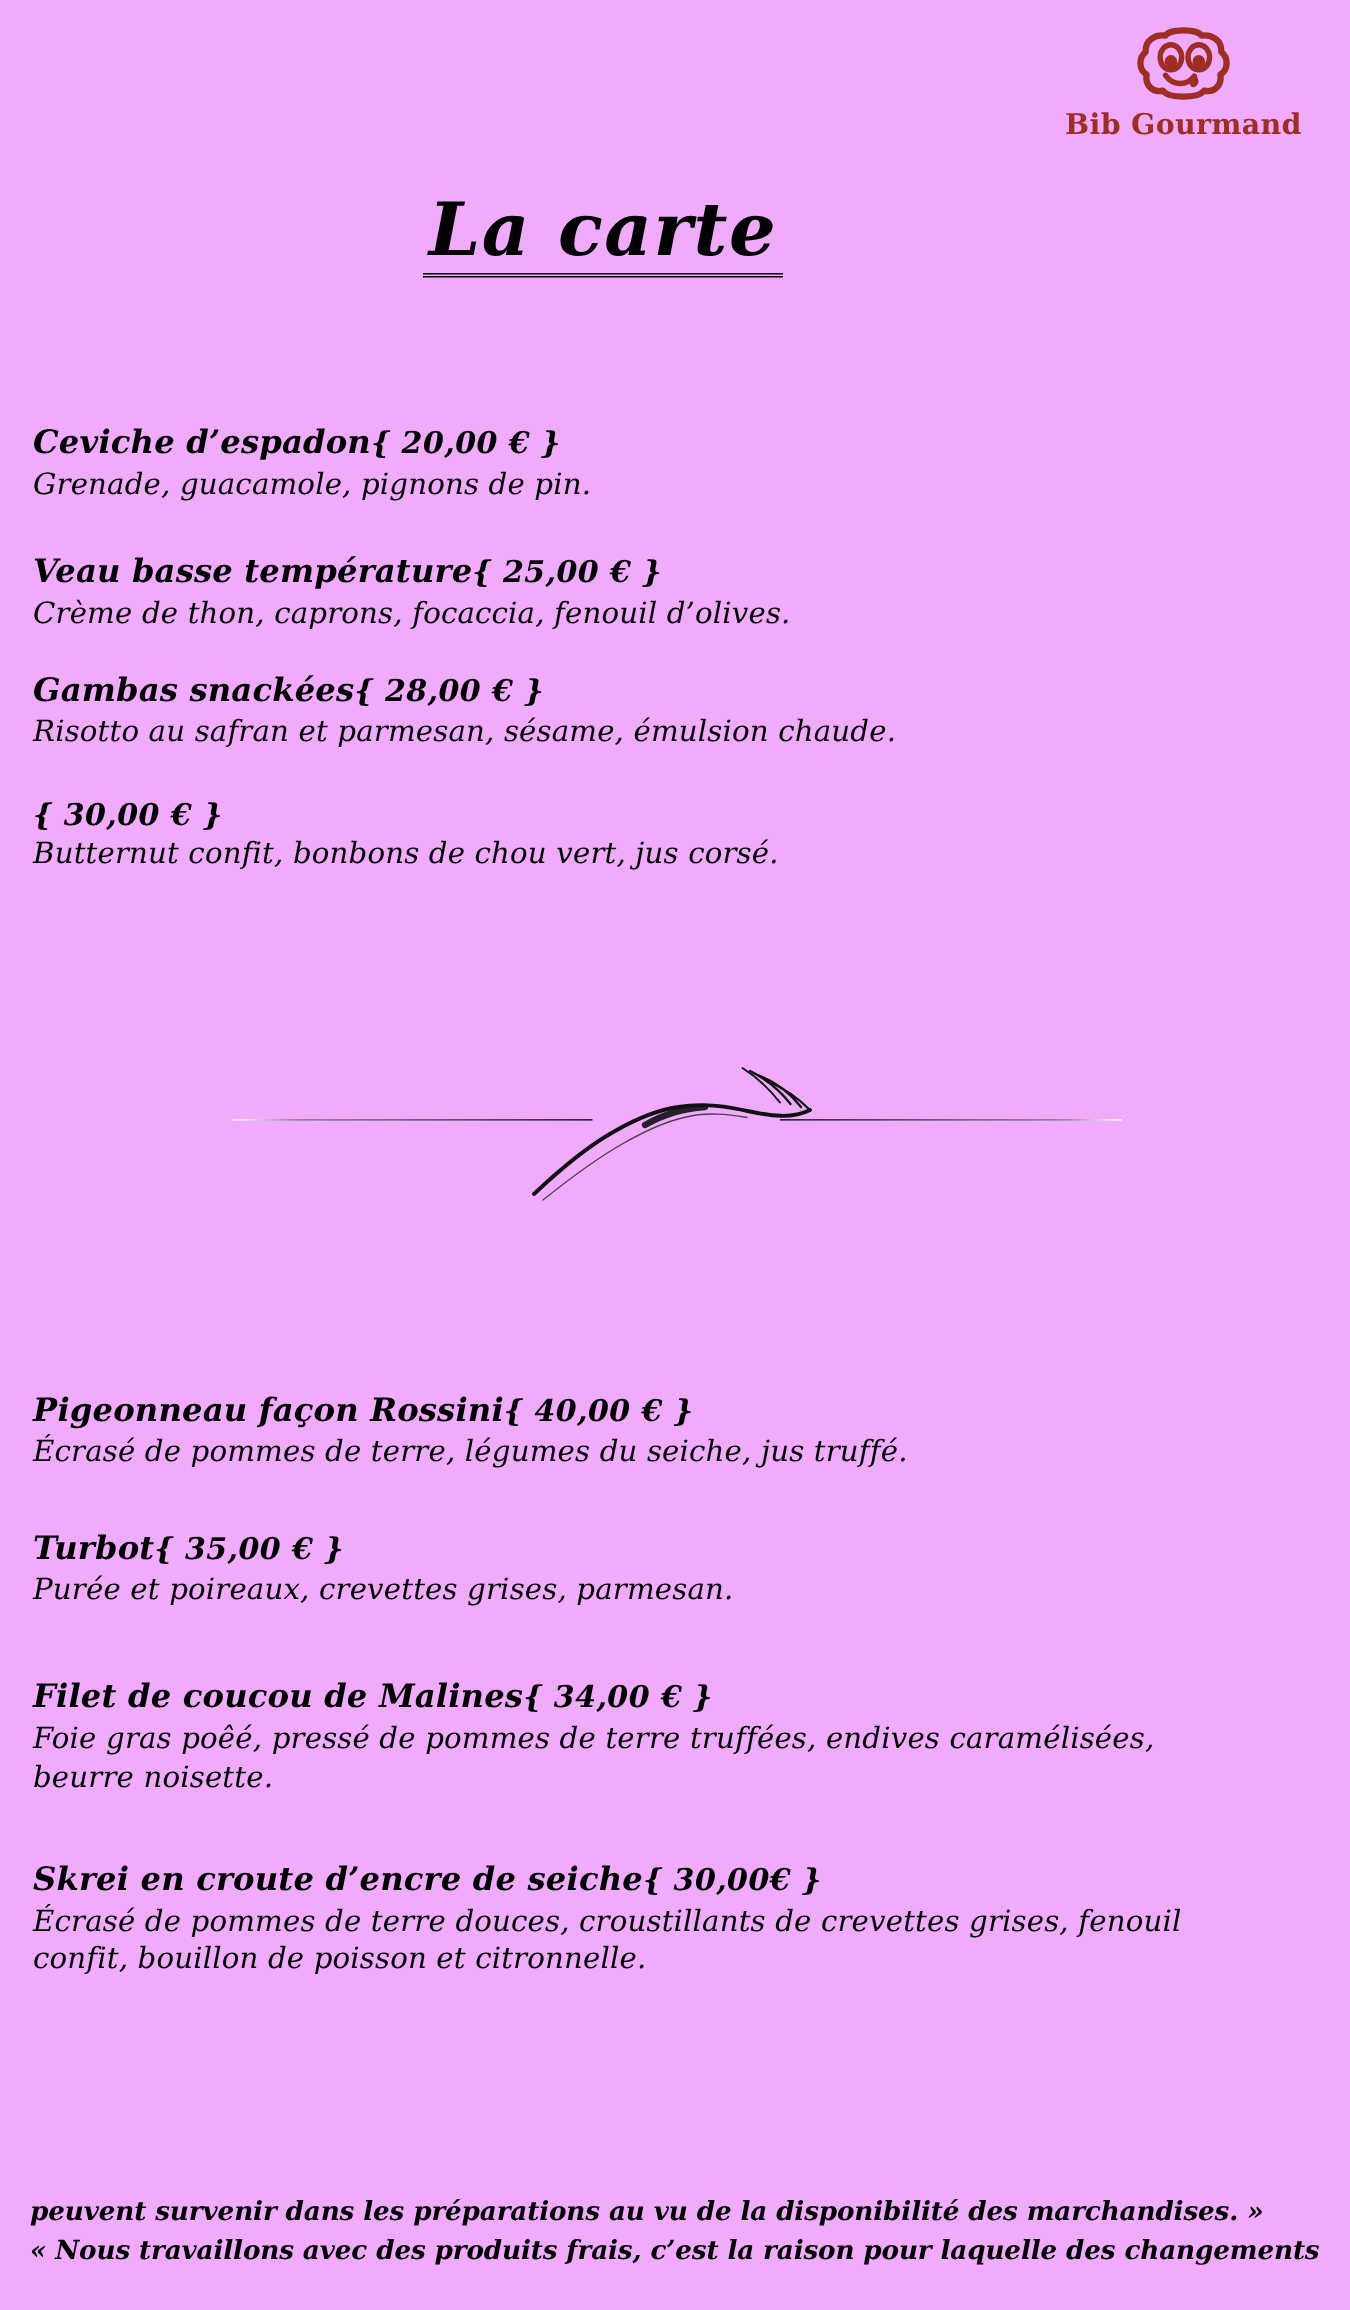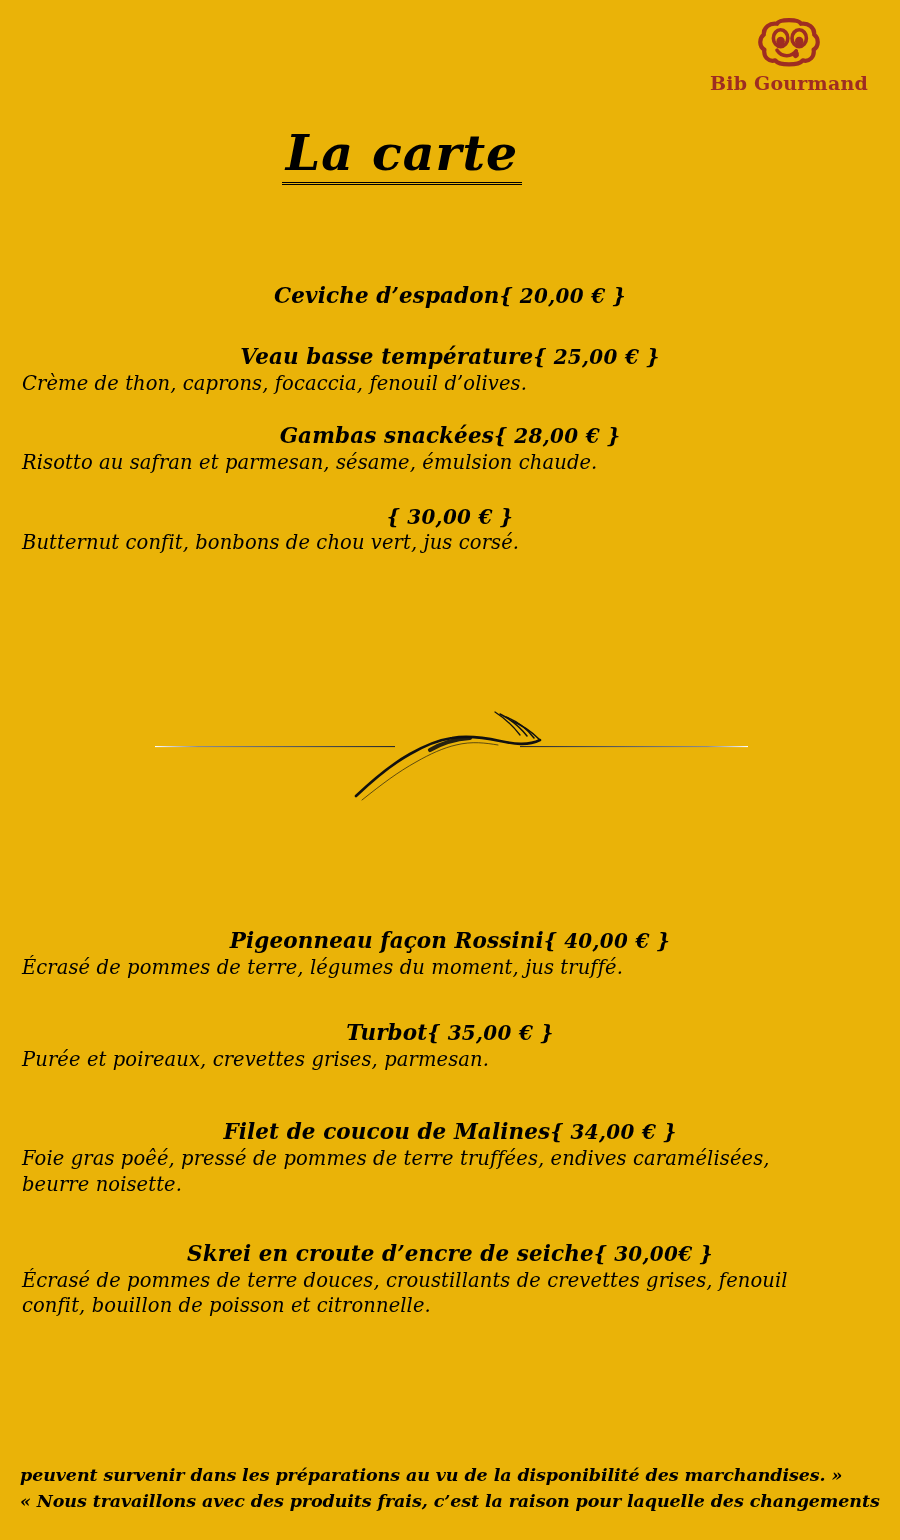--- a/index.html
+++ b/index.html
@@ -13,21 +13,21 @@
     position: relative;
     font-family: "DejaVu Serif", serif;
     color: #000000;
     overflow: hidden;
   }
 
   .page {
     position: relative;
     width: 900px;
     height: 1540px;
-    background: #eab308;
+    background: #f0abfc;
   }
 
   
   .logo-block {
     position: absolute;
     top: 14px;
     right: 16px;
     width: 190px;
     text-align: center;
     line-height: 1;
@@ -83,21 +83,21 @@
     right: 22px;
     top: 928px;
   }
 
   .item {
     position: relative;
   }
   .item-head {
     display: flex;
     align-items: baseline;
-    justify-content: center;
+    justify-content: flex-start;
   }
   .item-name {
     font-family: "DejaVu Serif", serif;
     font-style: italic;
     font-weight: bold;
     font-size: 21.5px;
     line-height: 1.25;
     letter-spacing: 0.1px;
     white-space: nowrap;
   }
@@ -193,20 +193,21 @@
     <span class="title">La carte</span>
   </div>
 
   <div class="menu">
 
     <div class="item">
       <div class="item-head">
         <span class="item-name">Ceviche d’espadon</span>
         <span class="item-price">{ 20,00 € }</span>
       </div>
+      <div class="item-desc">Grenade, guacamole, pignons de pin.</div>
     </div>
 
     <div class="gap-a"></div>
 
     <div class="item">
       <div class="item-head">
         <span class="item-name">Veau basse température</span>
         <span class="item-price">{ 25,00 € }</span>
       </div>
       <div class="item-desc">Crème de thon, caprons, focaccia, fenouil d’olives.</div>
@@ -268,21 +269,21 @@
     </g>
   </svg>
 
   <div class="menu-lower">
 
     <div class="item">
       <div class="item-head">
         <span class="item-name">Pigeonneau façon Rossini</span>
         <span class="item-price">{ 40,00 € }</span>
       </div>
-      <div class="item-desc">Écrasé de pommes de terre, légumes du moment, jus truffé.</div>
+      <div class="item-desc">Écrasé de pommes de terre, légumes du seiche, jus truffé.</div>
     </div>
 
     <div class="gap-d"></div>
 
     <div class="item">
       <div class="item-head">
         <span class="item-name">Turbot</span>
         <span class="item-price">{ 35,00 € }</span>
       </div>
       <div class="item-desc">Purée et poireaux, crevettes grises, parmesan.</div>

